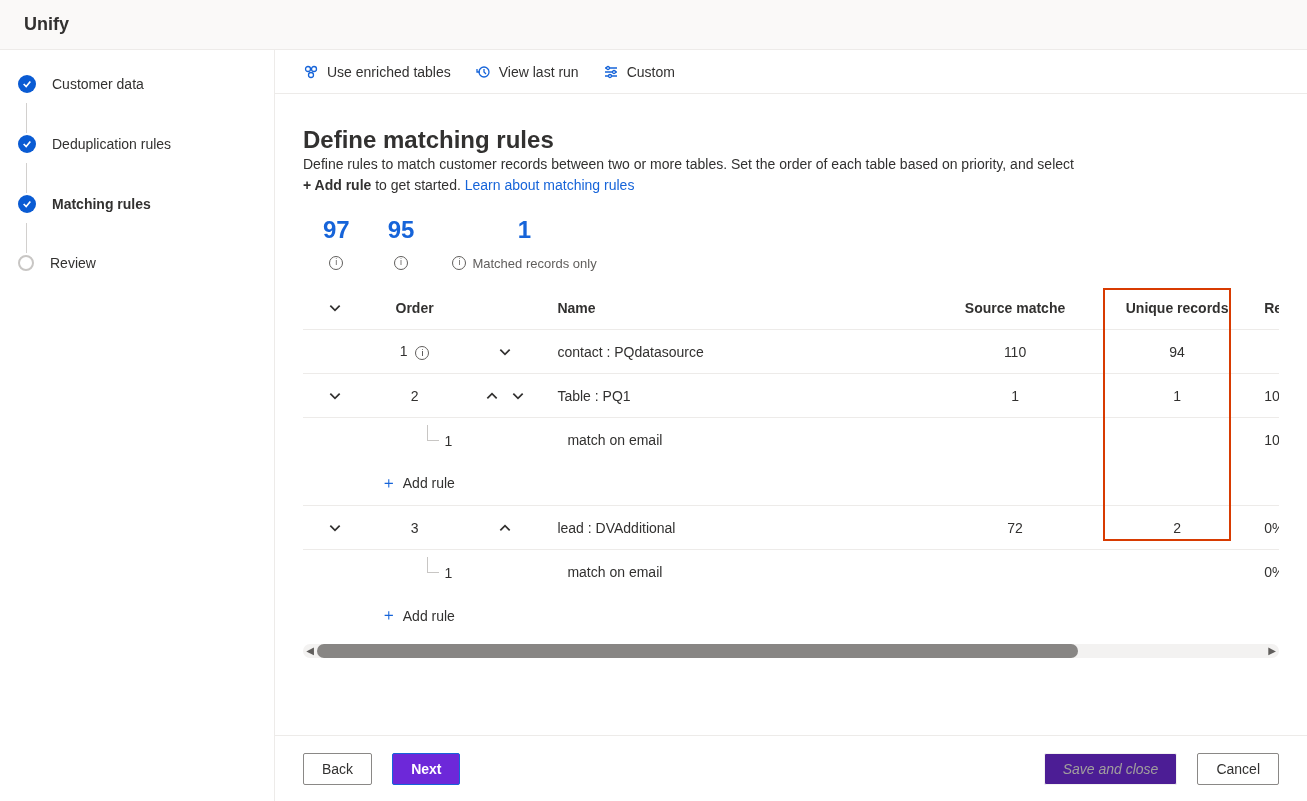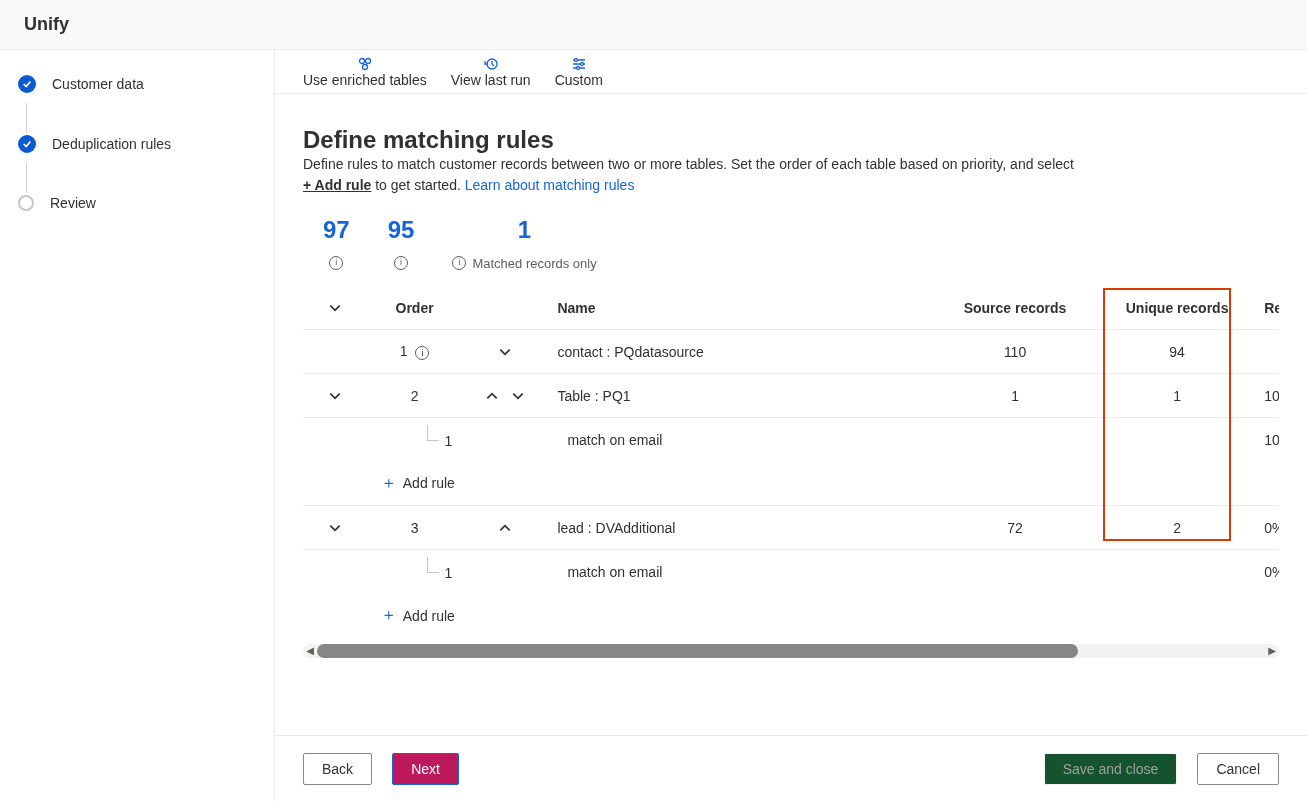--- a/index.html
+++ b/index.html
@@ -11,29 +11,29 @@
     .step:not(:last-child)::after { content:""; position:absolute; left:14px; top:28px; width:1px; height:30px; background:#d2d0ce;}
     .step-icon { width:18px; height:18px; border-radius:50%; display:flex; align-items:center; justify-content:center; margin-right:16px; margin-left:6px;}
     .step-icon.done { background:#0a5bd3; color:#fff; }
     .step-icon.pending { border:2px solid #c8c6c4; background:#fff; width:16px; height:16px;}
     .step-icon svg { width:10px; height:10px; }
     .step-label { font-size:14px; color:#323130; }
     .step.active .step-label { font-weight:600; }
 
     .main { flex:1; position:relative; display:flex; flex-direction:column; overflow:hidden;}
     .toolbar { height:44px; border-bottom:1px solid #edebe9; display:flex; align-items:center; gap:24px; padding:0 28px;}
-    .toolbar-btn { display:flex; align-items:center; gap:0; color:#323130; cursor:pointer; font-size:14px;flex-direction:column;}
+    .toolbar-btn { display:flex; align-items:center; gap:8px; color:#323130; cursor:pointer; font-size:14px;}
     .tb-ico { color:#0a5bd3; display:inline-flex; align-items:center;}
     .tb-ico svg { width:16px; height:16px; }
 
     .content { padding: 32px 28px 0 28px; flex:1; overflow:hidden; position:relative;}
     h1 { font-size:24px; font-weight:600; margin-bottom:0; }
     .subtext { font-size:14px; color:#323130; line-height:1.5; max-width:780px;}
     .subtext a { color:#1664d9; text-decoration:none; }
-    .subtext b { font-weight:600;text-decoration:underline; }
+    .subtext b { font-weight:600; }
 
     .stats { display:flex; gap:38px; margin-top:22px; margin-left:20px;}
     .stat { text-align:center; }
     .stat-num { font-size:24px; font-weight:600; color:#1664d9; line-height:1;}
     .stat-lab { margin-top:12px; display:flex; align-items:flex-start; justify-content:center; gap:6px; font-size:13px; color:#605e5c; max-width:150px; line-height:1.5;}
     .info-ico { width:14px; height:14px; border:1px solid #605e5c; border-radius:50%; display:inline-flex; align-items:center; justify-content:center; font-size:9px; flex-shrink:0; margin-top:2px;}
 
     .table-wrap { margin-top:14px; overflow-x:auto; overflow-y:hidden; width: calc(1307px - 275px - 56px); position:relative;}
     table { border-collapse:collapse; min-width:1100px; }
     th, td { text-align:left; padding: 0 10px; font-size:14px; }
@@ -56,22 +56,22 @@
     .hl-box { position:absolute; border:2px solid #d83b01; pointer-events:none; }
 
     .scrollbar-fake { height:14px; background:#f3f2f1; margin-top:0; position:relative; border-radius:7px;}
     .scrollbar-fake .thumb { position:absolute; left:14px; height:14px; background:#888684; border-radius:7px; width:78%;}
     .scroll-arrow { position:absolute; top:0; width:14px; height:14px; font-size:10px; color:#605e5c; display:flex; align-items:center; justify-content:center;}
 
     .footer { height:66px; border-top:1px solid #edebe9; display:flex; align-items:center; padding:0 28px; gap:20px; background:#fff;}
     .footer .spacer { flex:1;}
     .btn { height:32px; padding:0 18px; border-radius:2px; font-size:14px; cursor:pointer; display:inline-flex; align-items:center; justify-content:center;}
     .btn-default { background:#fff; border:1px solid #8a8886; color:#323130;}
-    .btn-primary { background:#be185d; border:1px solid #1664d9; color:#fff; font-weight:400;}
-    .btn-disabled { background:#14532d; border:1px solid #f3f2f1; color:#a19f9d; cursor:default;}
+    .btn-primary { background:#6d28d9; border:1px solid #1664d9; color:#fff; font-weight:700;}
+    .btn-disabled { background:#4c1d95; border:1px solid #f3f2f1; color:#a19f9d; cursor:default;font-style:italic;}
   </style>
 </head>
 <body>
 
 <div class="header-bar">
   <span>Unify</span>
 </div>
 
 <div class="shell">
   <div class="sidebar">
@@ -83,20 +83,28 @@
         </span>
       <span class="step-label">Customer data</span>
     </div>
     <div class="step">
       <span class="step-icon done">
           <svg viewBox="0 0 12 12" fill="none">
             <path d="M2 6 L5 9 L10 3" stroke="white" stroke-width="2"></path>
           </svg>
         </span>
       <span class="step-label">Deduplication rules</span>
+    </div>
+    <div class="step active">
+      <span class="step-icon done">
+          <svg viewBox="0 0 12 12" fill="none">
+            <path d="M2 6 L5 9 L10 3" stroke="white" stroke-width="2"></path>
+          </svg>
+        </span>
+      <span class="step-label">Matching rules</span>
     </div>
     <div class="step">
       <span class="step-icon pending"></span>
       <span class="step-label">Review</span>
     </div>
   </div>
 
   <div class="main">
     <div class="toolbar">
       <div class="toolbar-btn">
@@ -165,21 +173,21 @@
           <thead>
             <tr>
               <th class="col-toggle"><span class="icon-btn">
                     <svg class="chev" viewBox="0 0 12 12" stroke="#323130" fill="none" stroke-width="1.5">
                       <path d="M2 4 L6 8 L10 4"></path>
                     </svg>
                   </span></th>
               <th class="col-order">Order</th>
               <th class="col-arrow"></th>
               <th class="col-name">Name</th>
-              <th class="col-src">Source records</th>
+              <th class="col-src">Source matche</th>
               <th class="col-uniq">Unique records</th>
               <th class="col-match">Records ma</th>
             </tr>
           </thead>
           <tbody>
             <tr>
               <td class="col-toggle"></td>
               <td class="col-order"><span>1</span> &nbsp;<span class="info-ico">i</span></td>
               <td class="col-arrow"><span class="icon-btn">
                     <svg class="chev" viewBox="0 0 12 12" stroke="#323130" fill="none" stroke-width="1.5">

